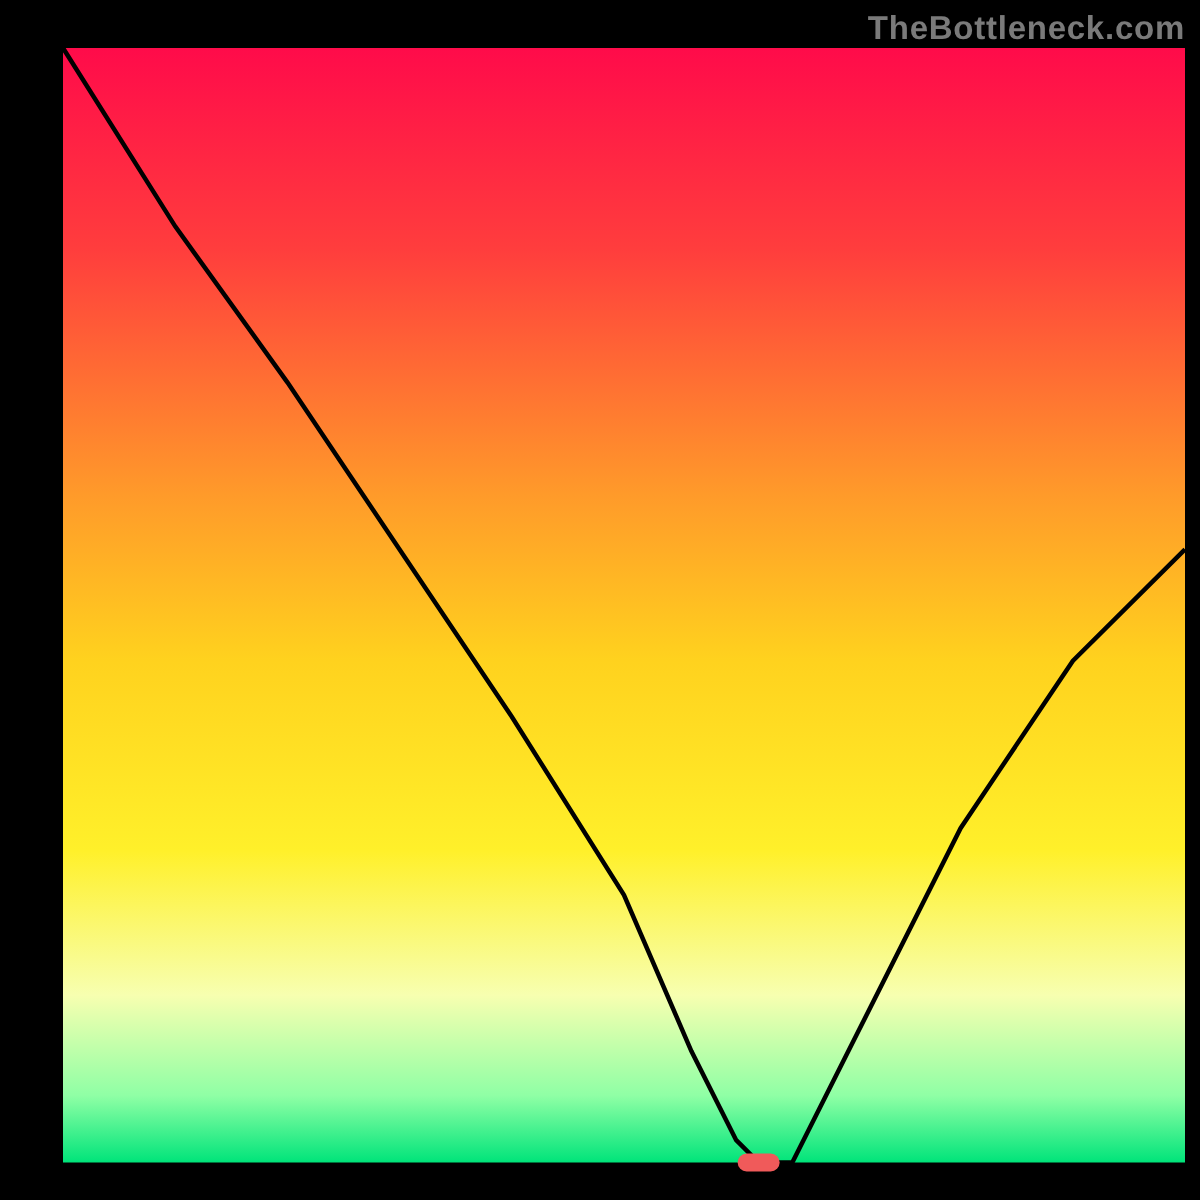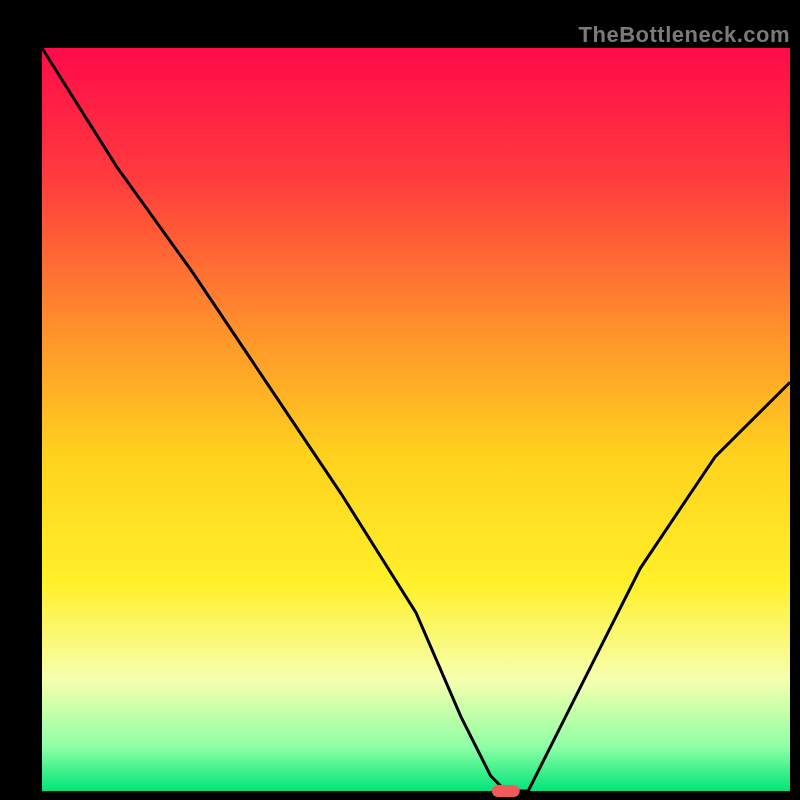--- a/index.html
+++ b/index.html
@@ -7,21 +7,20 @@
     padding: 0;
     width: 800px;
     height: 800px;
     background: #000;
   }
   .frame {
     position: relative;
     width: 800px;
     height: 588px;
     background: #000;
-    margin-top: 16px;
   }
   .attribution {
     position: absolute;
     top: 6px;
     right: 10px;
     font-family: Arial, Helvetica, sans-serif;
     font-size: 22px;
     font-weight: bold;
     color: #7a7a7a;
     letter-spacing: 0.5px;

